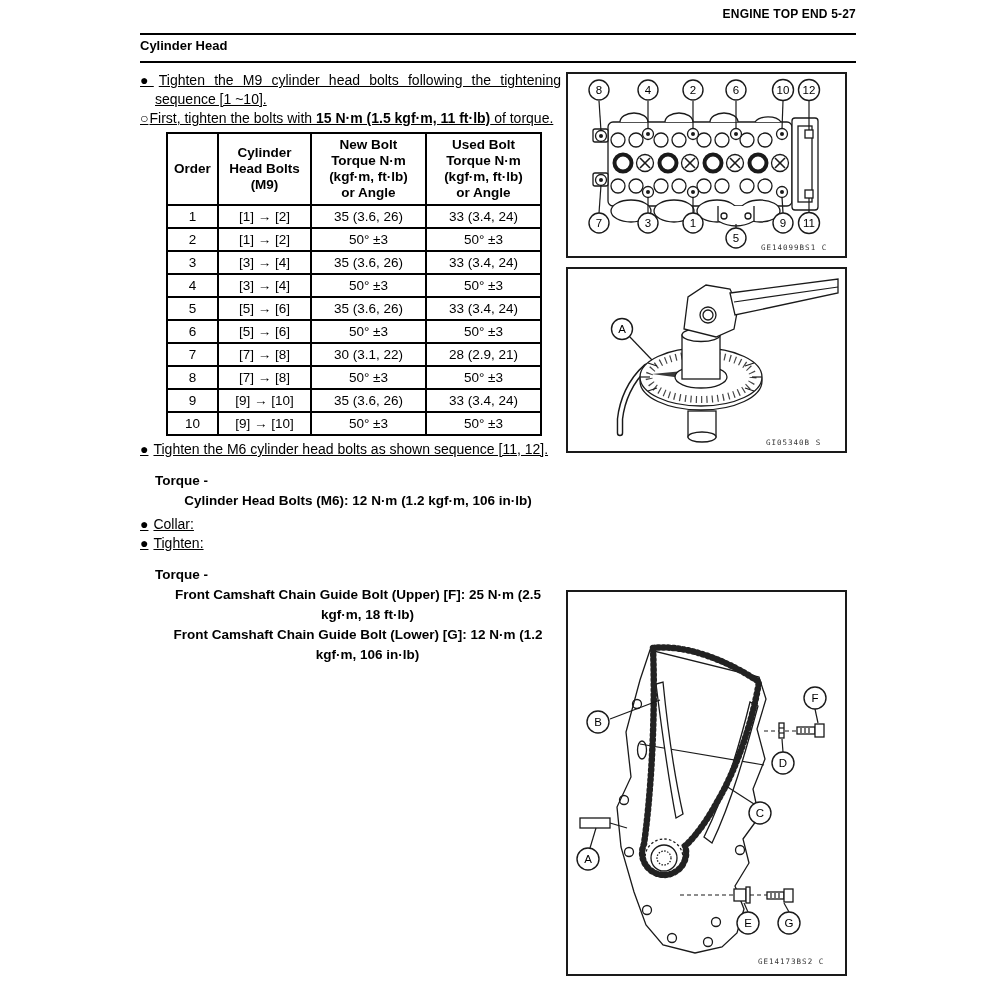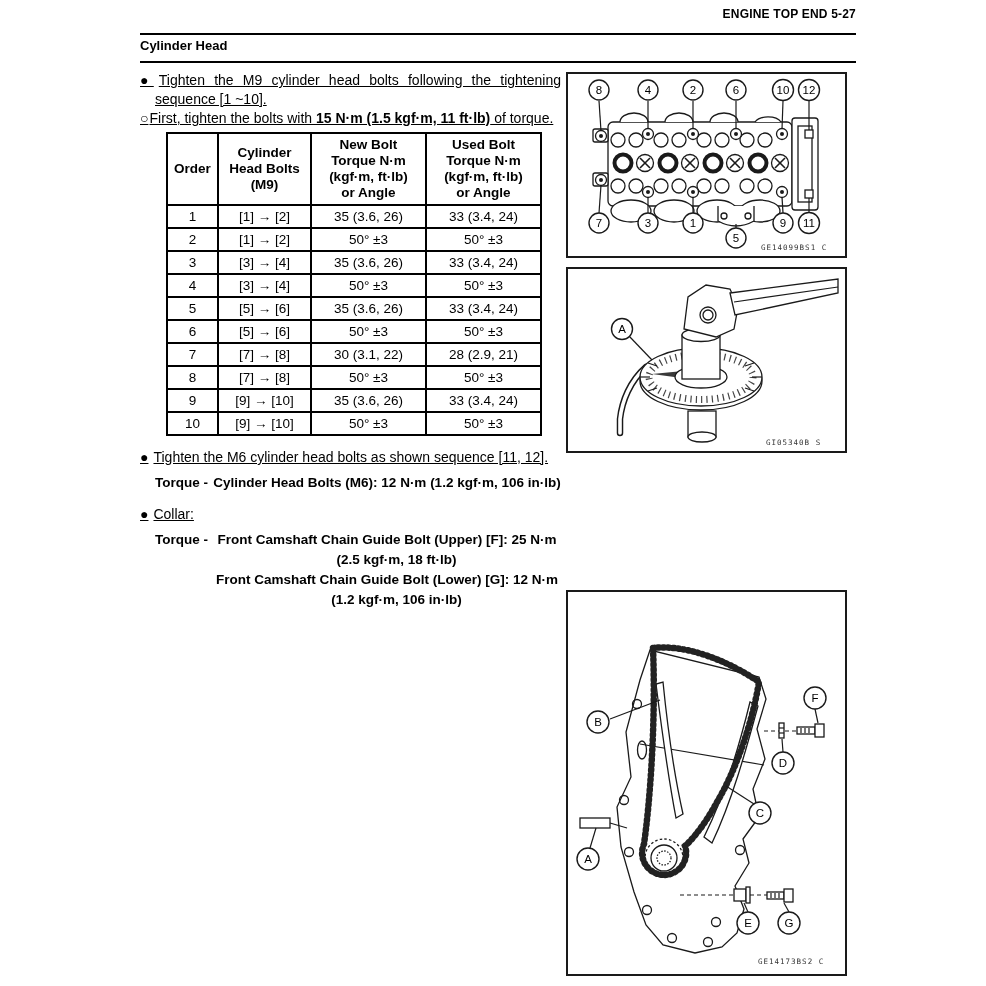--- a/index.html
+++ b/index.html
@@ -9,22 +9,22 @@
   .sect{position:absolute;top:38px;left:140px;font-weight:bold;font-size:13px;}
   .leftcol{position:absolute;top:71px;left:140px;width:421px;font-size:14px;line-height:19px;}
   .para{padding-left:15px;text-indent:-15px;text-align:justify;margin:0;text-decoration:underline;}
   .b1{margin-right:5px;}
   .b2{margin-right:1px;}
   table.tq{border-collapse:collapse;margin:4px 0 0 26px;table-layout:fixed;}
   table.tq th,table.tq td{border:2px solid #000;font-size:13.5px;padding:1px 2px;text-align:center;vertical-align:middle;}
   table.tq th{font-weight:bold;white-space:pre-line;line-height:16px;padding:3px 2px;}
   table.tq td{height:19px;white-space:nowrap;}
   .c0{width:51px}.c1{width:93px}.c2{width:115px}.c3{width:115px}
-  .mt8{margin-top:12px;}
-  .torque{display:flex;font-weight:bold;font-size:13.5px;line-height:20px;padding-left:15px;margin-top:6px;}
+  .mt8{margin-top:4px;}
+  .torque{display:flex;font-weight:bold;font-size:13.5px;line-height:20px;padding-left:15px;margin-top:12px;flex-direction:column;}
   .tlabel{white-space:nowrap;margin-right:5px;}
   .titems{flex:1;text-align:center;}
   .titem{padding-left:19px;text-indent:-19px;}
   .sublist{padding-left:24px;}
   .fig{position:absolute;left:566px;width:281px;border:2px solid #1a1a1a;background:#fff;box-sizing:border-box;}
   .fig svg{display:block;}
   .figcode{font-family:"DejaVu Sans Mono",monospace;font-size:7.5px;letter-spacing:1px;fill:#333;}
   .co circle{fill:#fff;stroke:#1a1a1a;stroke-width:1.4;}
   .co text{font-size:11.5px;fill:#000;text-anchor:middle;font-family:"Liberation Sans",sans-serif;}
   .ln{stroke:#1a1a1a;stroke-width:1.2;}
@@ -130,20 +130,21 @@
 
   <div class="para mt8"><span class="b1">●</span><span>Tighten the M6 cylinder head bolts as shown sequence [11, 12].</span></div>
   <div class="torque">
     <span class="tlabel">Torque -</span>
     <div class="titems">
         <div class="titem">Cylinder Head Bolts (M6): 12 N·m (1.2 kgf·m, 106 in·lb)</div>
       </div>
   </div>
 
   <div class="para mt8"><span class="b1">●</span><span>Collar:</span></div>
+  <div class="para"><span class="b1">●</span><span>Tighten:</span></div>
   <div class="torque">
     <span class="tlabel">Torque -</span>
     <div class="titems">
       <div class="titem">Front Camshaft Chain Guide Bolt (Upper) [F]: 25 N·m (2.5 kgf·m, 18 ft·lb)</div>
       <div class="titem">Front Camshaft Chain Guide Bolt (Lower) [G]: 12 N·m (1.2 kgf·m, 106 in·lb)</div>
     </div>
   </div>
 </div>
 
 <div class="fig" style="top:72px;height:186px;">

